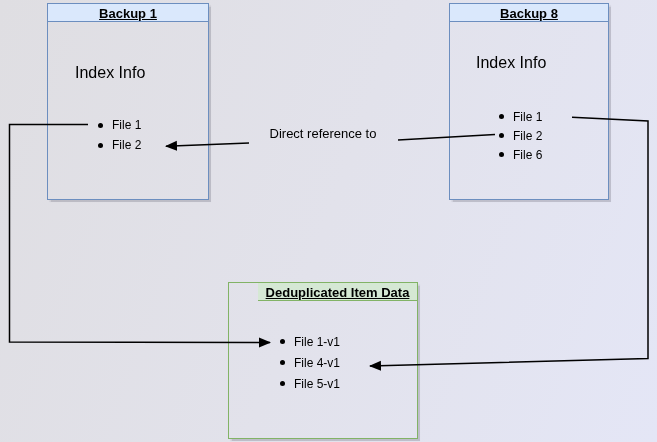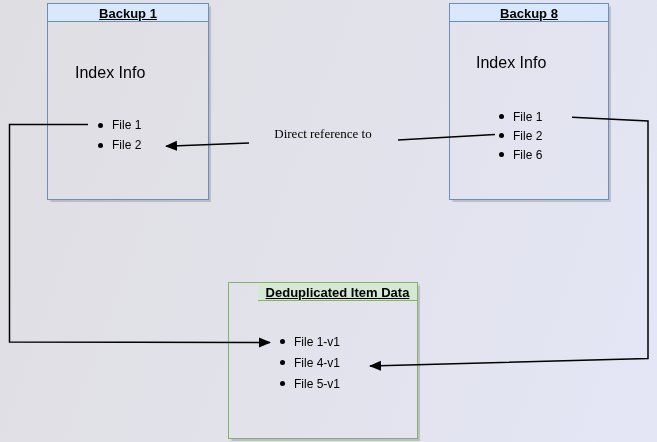--- a/index.html
+++ b/index.html
@@ -59,21 +59,20 @@
     width: 5px; height: 5px; border-radius: 50%;
     background: #000; flex: none; margin-right: 9px;
   }
 
   .annotation {
     position: absolute;
     left: 238px; top: 124px; width: 170px;
     text-align: center;
     font-size: 13px;
     line-height: 19px;
-    font-family: Liberation Serif, serif;
   }
 
   .arrow-layer {
     position: absolute;
     left: 0; top: 0; width: 657px; height: 442px;
     z-index: 5;
     pointer-events: none;
   }
 </style>
 </head>

